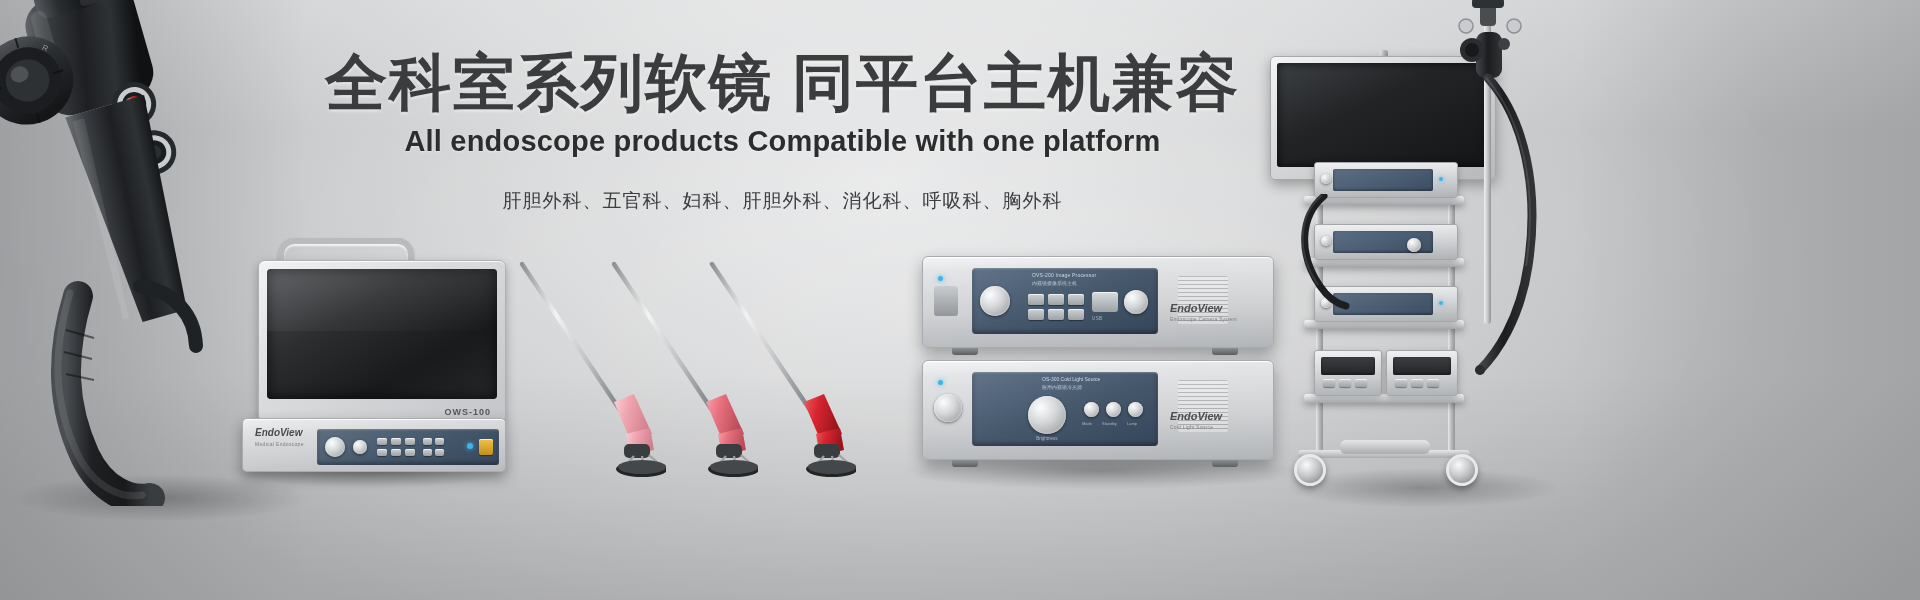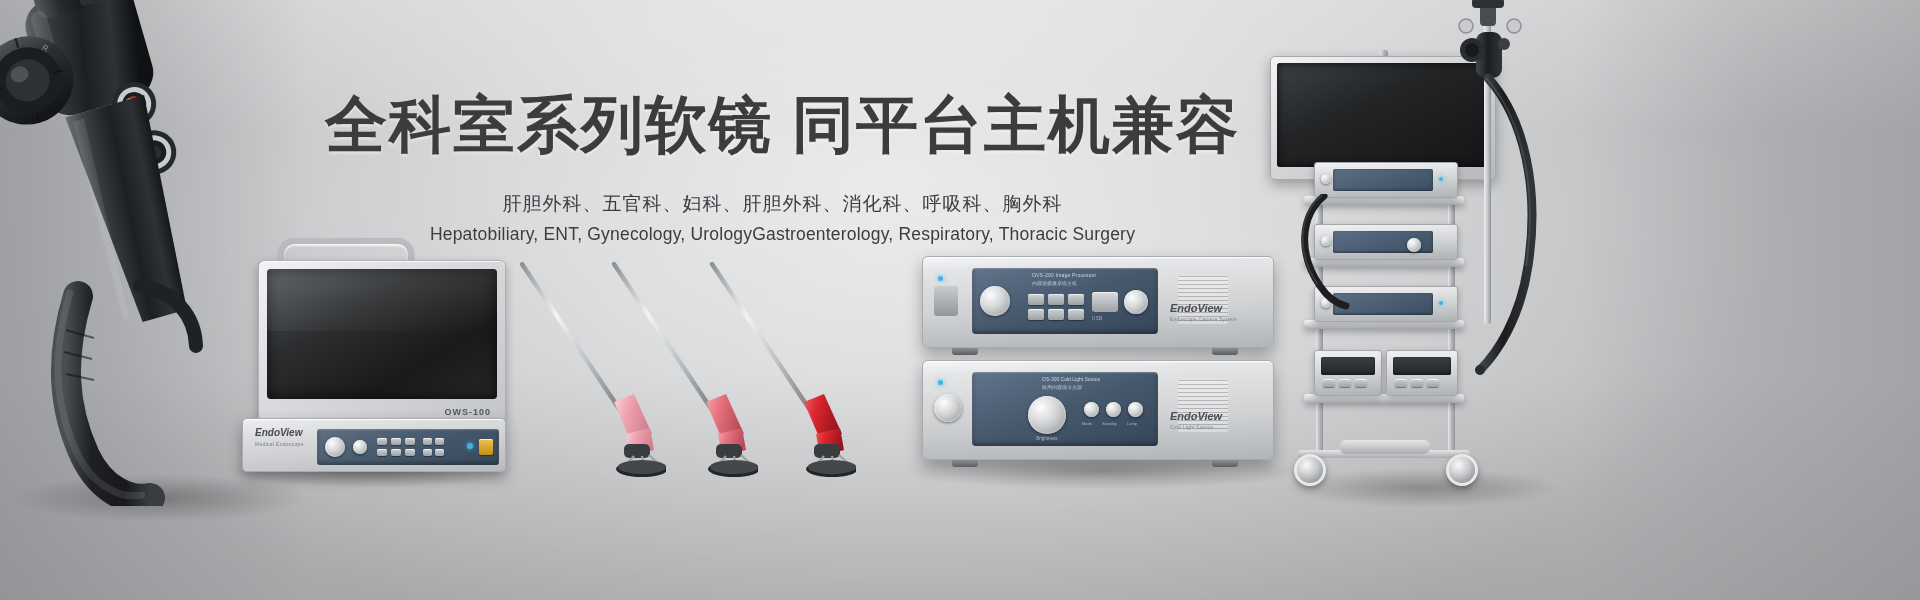--- a/index.html
+++ b/index.html
@@ -22,21 +22,21 @@
       radial-gradient(ellipse 1400px 700px at 50% 45%, rgba(255,255,255,.28), rgba(255,255,255,0) 62%);
   }
   .edge-dark{
     position:absolute;inset:0;pointer-events:none;
     background:
       linear-gradient(to right, rgba(120,122,125,.42) 0%, rgba(120,122,125,0) 16%),
       linear-gradient(to left, rgba(120,122,125,.34) 0%, rgba(120,122,125,0) 18%);
   }
 
   
-  .textblock{position:absolute;left:0;top:46px;width:1565px;text-align:center;z-index:40;margin-top:42px;}
+  .textblock{position:absolute;left:0;top:46px;width:1565px;text-align:center;z-index:40;}
   .title{
     font-size:62px;font-weight:700;color:#3a3c3e;letter-spacing:2px;line-height:1.18;
     text-shadow:0 2px 3px rgba(255,255,255,.55), 0 1px 0 rgba(0,0,0,.10);
     white-space:nowrap;
   }
   .subtitle{
     margin-top:6px;font-size:29px;font-weight:700;color:#2b2d2f;letter-spacing:.2px;
     text-shadow:0 1px 2px rgba(255,255,255,.5);white-space:nowrap;
   }
   .desc-cn{margin-top:30px;font-size:19px;color:#3b3d3f;letter-spacing:1px;white-space:nowrap;}
@@ -495,17 +495,17 @@
 
       <path d="M52 80 C 88 120, 104 190, 92 268 C 84 322, 60 356, 44 372" fill="none" stroke="url(#scopeTube)" stroke-width="9" stroke-linecap="round"></path>
       <path d="M52 80 C 88 120, 104 190, 92 268" fill="none" stroke="rgba(255,255,255,.12)" stroke-width="2" transform="translate(-2,0)"></path>
       <circle cx="44" cy="372" r="5" fill="#2a2d30"></circle>
     </svg>
   </div>
   <div class="shadow" style="left:1282px;top:468px;width:280px;height:40px;"></div>
 
   <div class="textblock">
     <div class="title">全科室系列软镜 同平台主机兼容</div>
+    <div class="subtitle">All endoscope products Compatible with one platform</div>
     <div class="desc-cn">肝胆外科、五官科、妇科、肝胆外科、消化科、呼吸科、胸外科</div>
-    <div class="desc-en">Hepatobiliary, ENT, Gynecology, UrologyGastroenterology, Respiratory, Thoracic Surgery</div>
   </div>
 
 </div>
 
 </body></html>

